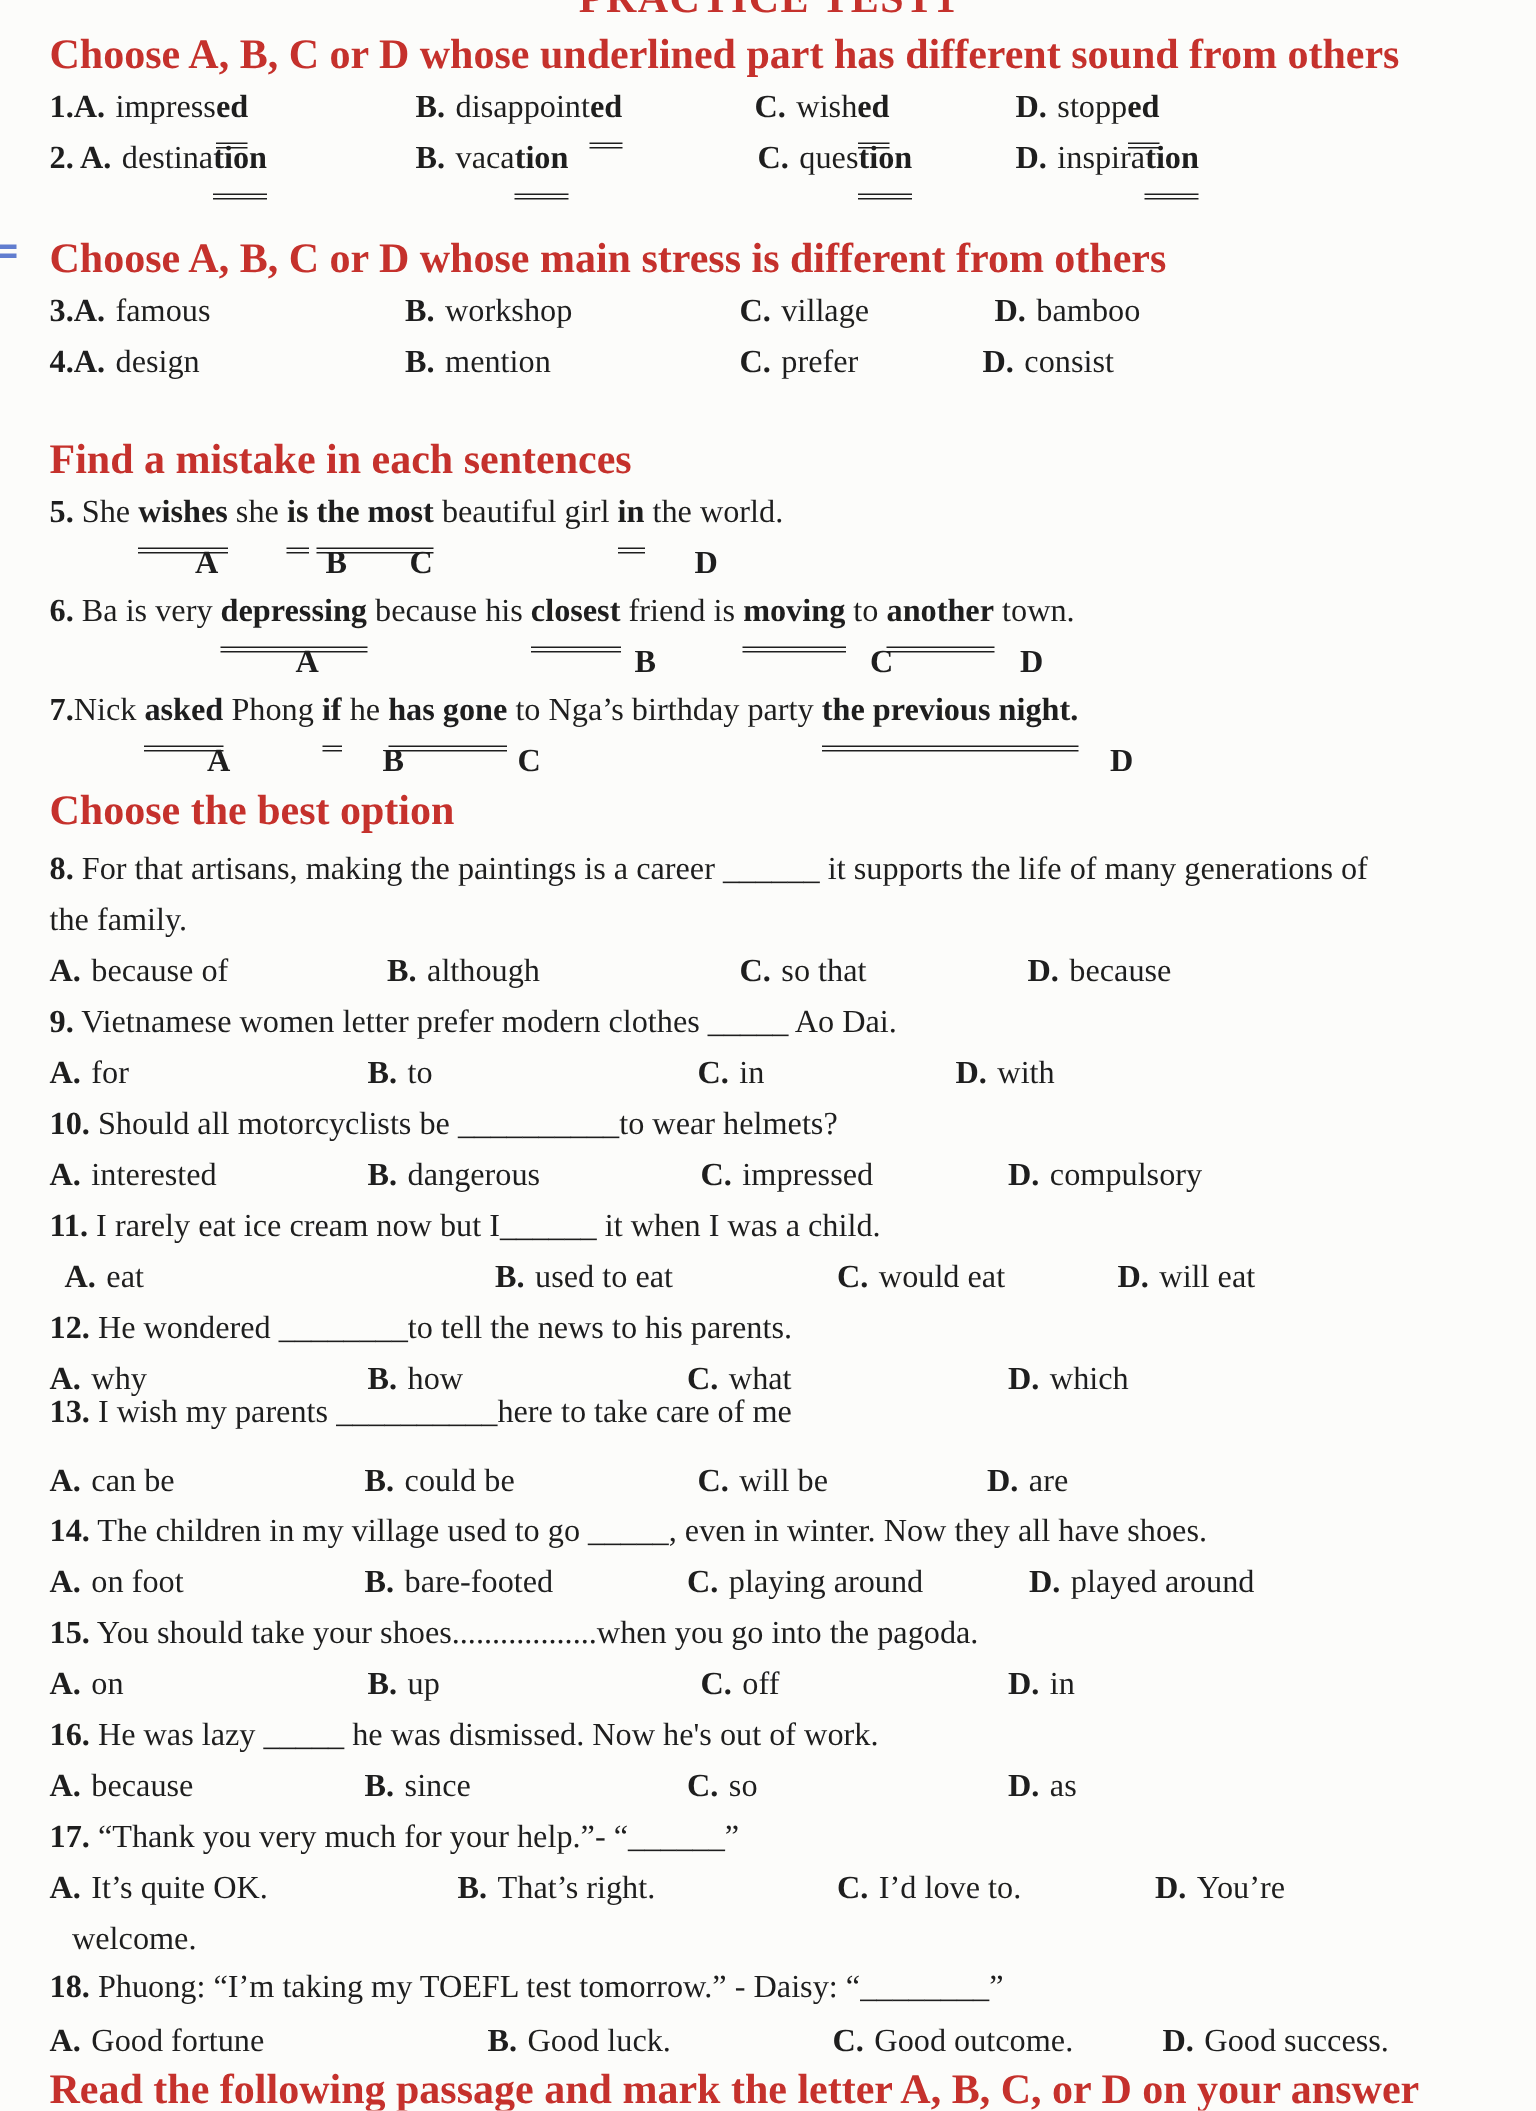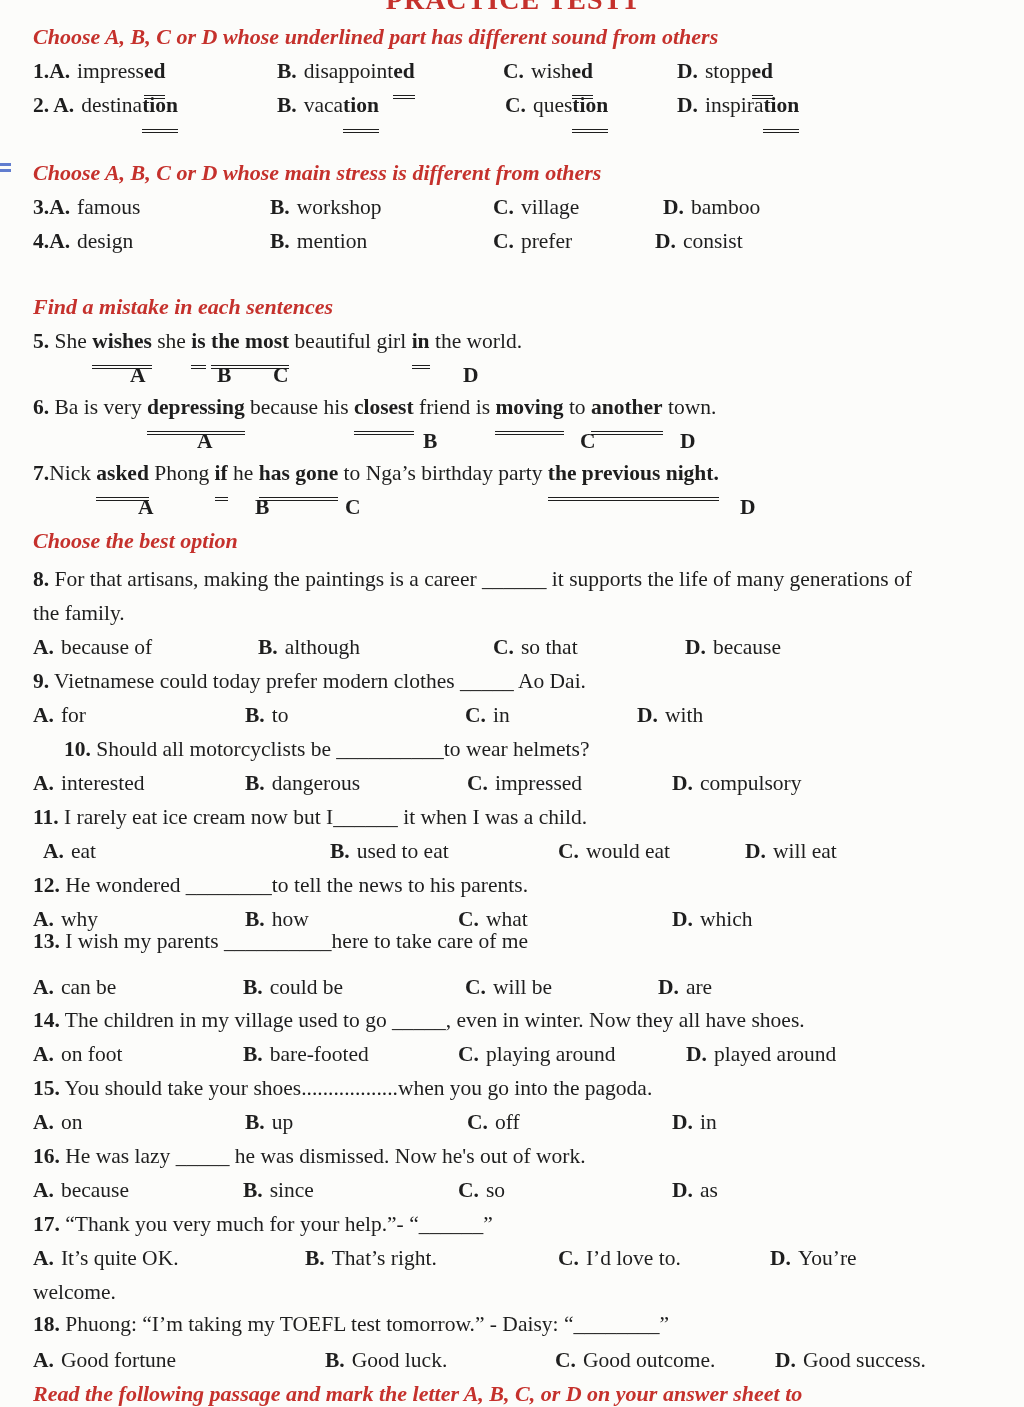--- a/index.html
+++ b/index.html
@@ -9,21 +9,21 @@
     font-family:"Liberation Serif","DejaVu Serif",serif;
     color:#1e1e1e;
   }
   .page{position:relative;width:1024px;height:1407px;}
   .title{
     position:absolute;top:-17px;left:0;width:100%;
     text-align:center;font-weight:bold;font-size:28px;line-height:34px;
     color:var(--red,#c5312c);letter-spacing:1px;
   }
   .line{position:absolute;left:33px;right:30px;line-height:34px;font-size:21.5px;}
-  .heading{font-weight:bold;color:var(--red,#c5312c);font-size:22px;font-style:italic;}
+  .heading{font-weight:bold;color:var(--red,#c5312c);font-size:28px;}
   .question{width:910px;}
   .seg-b{font-weight:bold;}
   .seg-bu{font-weight:bold;border-bottom:4px double #1e1e1e;padding-bottom:12px;}
   .options-row{height:34px;left:0;right:0;}
   .opt{position:absolute;top:0;white-space:nowrap;}
   .opt-letter{font-weight:bold;margin-right:7px;}
   .letters-row{height:34px;left:0;right:0;}
   .mk{position:absolute;top:0;font-weight:bold;}
   .artifact{
     position:absolute;left:0;top:163px;width:11px;height:3px;
@@ -85,28 +85,28 @@
         <span class="mk" style="left: 740px;">D</span>
       </div>
       <div class="line heading" style="top: 524px;">Choose the best option</div>
       <div class="line question" style="top: 562px;"><span class="seg-b">8.</span><span class="seg">  For that artisans, making the paintings is a career ______ it supports the life of many generations of the family.</span></div>
       <div class="line options-row" style="top: 630px;">
         <span class="opt" style="left: 33px;"><span class="opt-letter">A.</span><span class="opt-label"><span class="seg">because of</span></span></span>
         <span class="opt" style="left: 258px;"><span class="opt-letter">B.</span><span class="opt-label"><span class="seg">although</span></span></span>
         <span class="opt" style="left: 493px;"><span class="opt-letter">C.</span><span class="opt-label"><span class="seg">so that</span></span></span>
         <span class="opt" style="left: 685px;"><span class="opt-letter">D.</span><span class="opt-label"><span class="seg">because</span></span></span>
       </div>
-      <div class="line question" style="top: 664px;"><span class="seg-b">9.</span><span class="seg">  Vietnamese could today prefer modern clothes  _____ Ao Dai.</span></div>
+      <div class="line question" style="top: 664px;"><span class="seg-b">9.</span><span class="seg">  Vietnamese women letter prefer modern clothes  _____ Ao Dai.</span></div>
       <div class="line options-row" style="top: 698px;">
         <span class="opt" style="left: 33px;"><span class="opt-letter">A.</span><span class="opt-label"><span class="seg">for</span></span></span>
         <span class="opt" style="left: 245px;"><span class="opt-letter">B.</span><span class="opt-label"><span class="seg">to</span></span></span>
         <span class="opt" style="left: 465px;"><span class="opt-letter">C.</span><span class="opt-label"><span class="seg">in</span></span></span>
         <span class="opt" style="left: 637px; text-align: right;"><span class="opt-letter">D.</span><span class="opt-label"><span class="seg">with</span></span></span>
       </div>
-      <div class="line question" style="top: 732px; margin-left: 31px;"><span class="seg-b">10.</span><span class="seg"> Should all motorcyclists be __________to wear helmets?</span></div>
+      <div class="line question" style="top: 732px;"><span class="seg-b">10.</span><span class="seg"> Should all motorcyclists be __________to wear helmets?</span></div>
       <div class="line options-row" style="top: 766px;">
         <span class="opt" style="left: 33px;"><span class="opt-letter">A.</span><span class="opt-label"><span class="seg">interested</span></span></span>
         <span class="opt" style="left: 245px;"><span class="opt-letter">B.</span><span class="opt-label"><span class="seg">dangerous</span></span></span>
         <span class="opt" style="left: 467px;"><span class="opt-letter">C.</span><span class="opt-label"><span class="seg">impressed</span></span></span>
         <span class="opt" style="left: 672px;"><span class="opt-letter">D.</span><span class="opt-label"><span class="seg">compulsory</span></span></span>
       </div>
       <div class="line question" style="top: 800px;"><span class="seg-b">11.</span><span class="seg"> I rarely eat ice cream now but I______ it when I was a child.</span></div>
       <div class="line options-row" style="top: 834px; margin-left: 10px;">
         <span class="opt" style="left: 33px;"><span class="opt-letter">A.</span><span class="opt-label"><span class="seg">eat</span></span></span>
         <span class="opt" style="left: 320px;"><span class="opt-letter">B.</span><span class="opt-label"><span class="seg">used to eat</span></span></span>
@@ -148,21 +148,21 @@
         <span class="opt" style="left: 458px;"><span class="opt-letter">C.</span><span class="opt-label"><span class="seg">so</span></span></span>
         <span class="opt" style="left: 672px;"><span class="opt-letter">D.</span><span class="opt-label"><span class="seg">as</span></span></span>
       </div>
       <div class="line question" style="top: 1207px;"><span class="seg-b">17.</span><span class="seg">  “Thank you very much for your help.”- “______”</span></div>
       <div class="line options-row" style="top: 1241px;">
         <span class="opt" style="left: 33px;"><span class="opt-letter">A.</span><span class="opt-label"><span class="seg">It’s quite OK.</span></span></span>
         <span class="opt" style="left: 305px;"><span class="opt-letter">B.</span><span class="opt-label"><span class="seg">That’s right.</span></span></span>
         <span class="opt" style="left: 558px;"><span class="opt-letter">C.</span><span class="opt-label"><span class="seg">I’d love to.</span></span></span>
         <span class="opt" style="left: 770px;"><span class="opt-letter">D.</span><span class="opt-label"><span class="seg">You’re</span></span></span>
       </div>
-      <div class="line question" style="top: 1275px;"><span class="seg">welcome.</span></div>
+      <div class="line question" style="top: 1275px; margin-left: 15px;"><span class="seg">welcome.</span></div>
       <div class="line question" style="top: 1307px;"><span class="seg-b">18.</span><span class="seg">  Phuong: “I’m taking my TOEFL test tomorrow.” - Daisy: “________”</span></div>
       <div class="line options-row" style="top: 1343px;">
         <span class="opt" style="left: 33px;"><span class="opt-letter">A.</span><span class="opt-label"><span class="seg">Good fortune</span></span></span>
         <span class="opt" style="left: 325px;"><span class="opt-letter">B.</span><span class="opt-label"><span class="seg">Good luck.</span></span></span>
         <span class="opt" style="left: 555px;"><span class="opt-letter">C.</span><span class="opt-label"><span class="seg">Good outcome.</span></span></span>
         <span class="opt" style="left: 775px;"><span class="opt-letter">D.</span><span class="opt-label"><span class="seg">Good success.</span></span></span>
       </div>
       <div class="line heading" style="top: 1377px;">Read the following passage and mark the letter A, B, C, or D on your answer sheet to</div>
     </div>
   <div class="artifact"></div>

